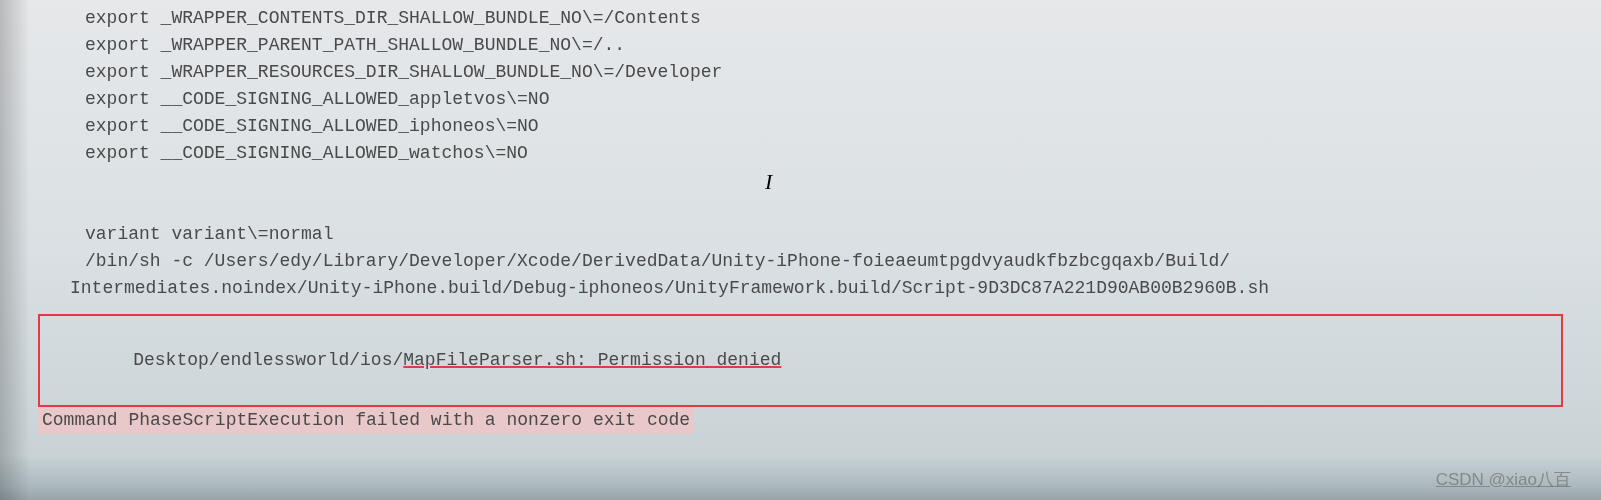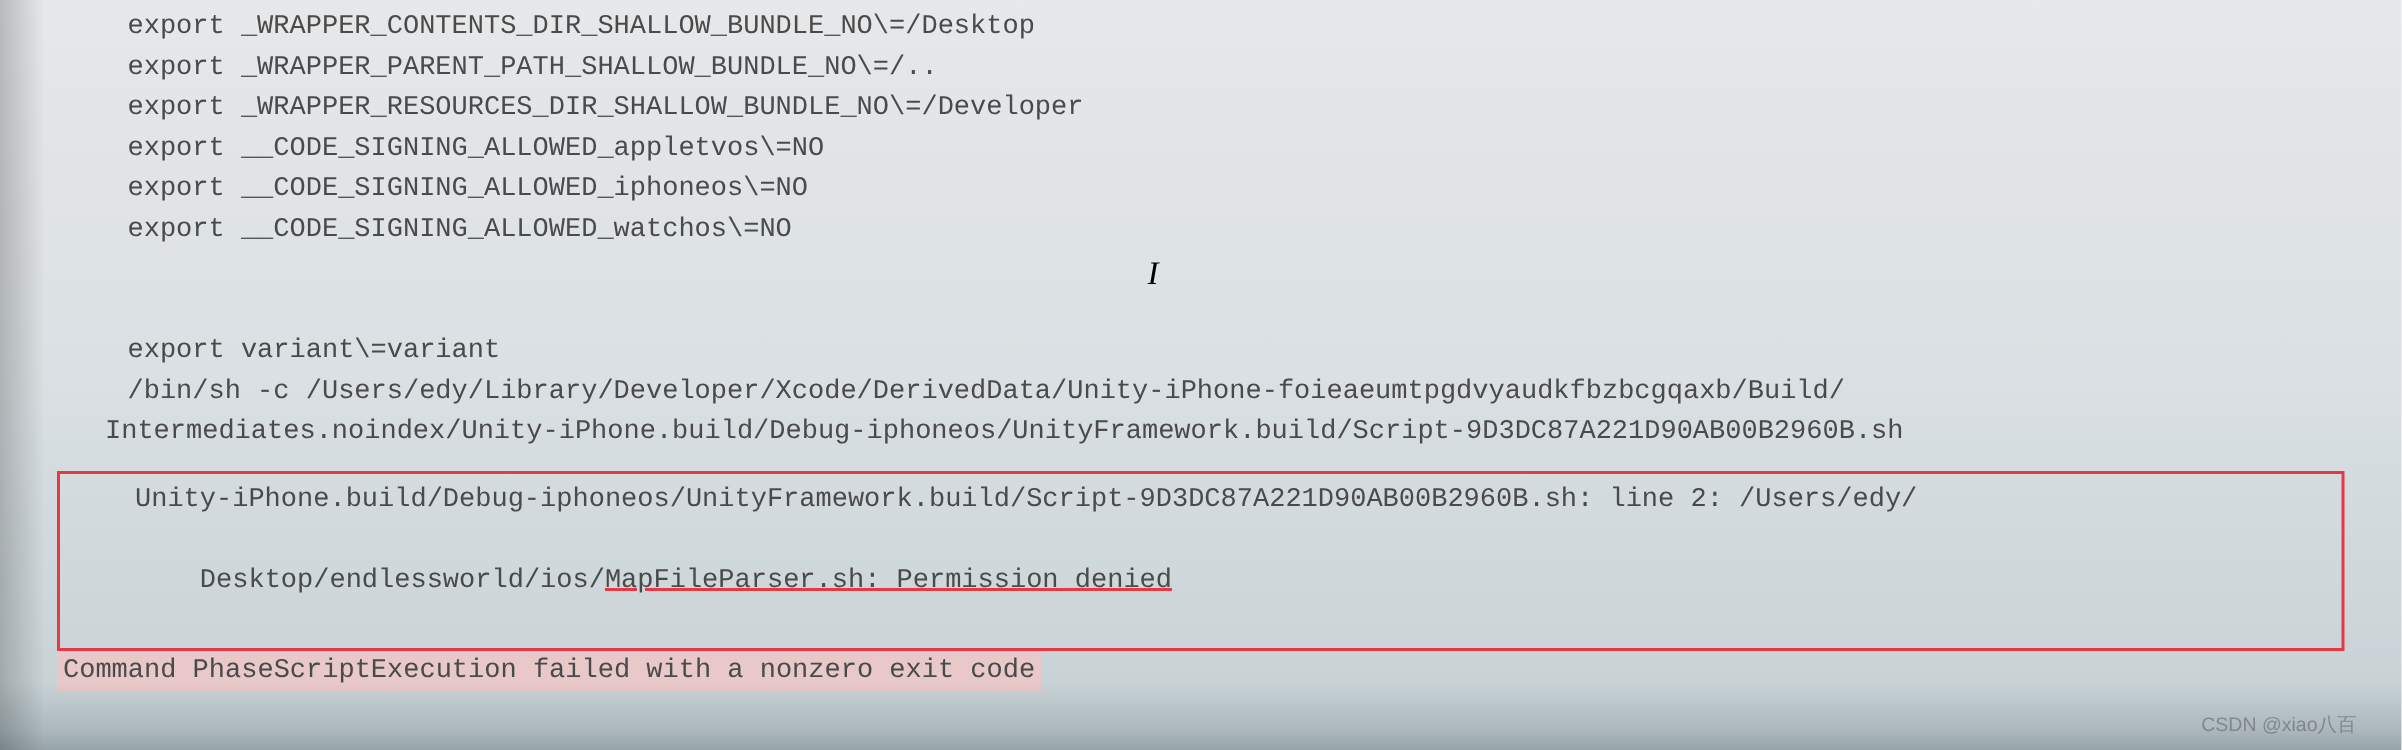--- a/index.html
+++ b/index.html
@@ -55,23 +55,24 @@
     .error-summary {
       background: #e8c8c8;
       padding: 0 4px;
       display: inline-block;
       margin-left: 38px;
     }
     .watermark {
       position: absolute;
       bottom: 8px;
       right: 30px;
-      font-size: 13px;
+      font-size: 17px;
       color: rgba(100, 100, 100, 0.6);
       font-family: Arial, sans-serif;
+      text-decoration: underline;
     }
     .bottom-edge {
       position: absolute;
       bottom: 0;
       left: 0;
       right: 0;
       height: 45px;
       background: linear-gradient(180deg, rgba(0,0,0,0) 0%, rgba(20,40,50,0.15) 70%, rgba(10,30,40,0.25) 100%);
     }
     .side-shadow {
@@ -81,37 +82,36 @@
       width: 30px;
       background: linear-gradient(90deg, rgba(0,0,0,0.2), transparent);
     }
     .side-shadow-left { left: 0; }
   </style>
 </head>
 <body>
 
 <div class="side-shadow side-shadow-left"></div>
 
-<div class="log-line">export _WRAPPER_CONTENTS_DIR_SHALLOW_BUNDLE_NO\=/Desktop</div>
+<div class="log-line">export _WRAPPER_CONTENTS_DIR_SHALLOW_BUNDLE_NO\=/Contents</div>
 <div class="log-line">export _WRAPPER_PARENT_PATH_SHALLOW_BUNDLE_NO\=/..</div>
 <div class="log-line">export _WRAPPER_RESOURCES_DIR_SHALLOW_BUNDLE_NO\=/Developer</div>
 <div class="log-line">export __CODE_SIGNING_ALLOWED_appletvos\=NO</div>
 <div class="log-line">export __CODE_SIGNING_ALLOWED_iphoneos\=NO</div>
 <div class="log-line">export __CODE_SIGNING_ALLOWED_watchos\=NO</div>
 <div class="log-line cursor-area">
   <span class="text-cursor">I</span>
 </div>
-<div class="log-line">export variant\=variant</div>
+<div class="log-line">variant variant\=normal</div>
 <div class="log-line">/bin/sh -c /Users/edy/Library/Developer/Xcode/DerivedData/Unity-iPhone-foieaeumtpgdvyaudkfbzbcgqaxb/Build/</div>
 <div class="log-line continuation" style="padding-left:50px">Intermediates.noindex/Unity-iPhone.build/Debug-iphoneos/UnityFramework.build/Script-9D3DC87A221D90AB00B2960B.sh</div>
 
 <div class="blank-line"></div>
 
 <div class="error-box">
-  <div class="log-line" style="padding-left:50px">Unity-iPhone.build/Debug-iphoneos/UnityFramework.build/Script-9D3DC87A221D90AB00B2960B.sh: line 2: /Users/edy/</div>
   <div class="log-line" style="padding-left:50px">
     <span>Desktop/endlessworld/ios/</span><span class="underlined">MapFileParser.sh: Permission denied</span>
   </div>
 </div>
 
 <div>
   <span class="error-summary">Command PhaseScriptExecution failed with a nonzero exit code</span>
 </div>
 
 <div class="bottom-edge"></div>

